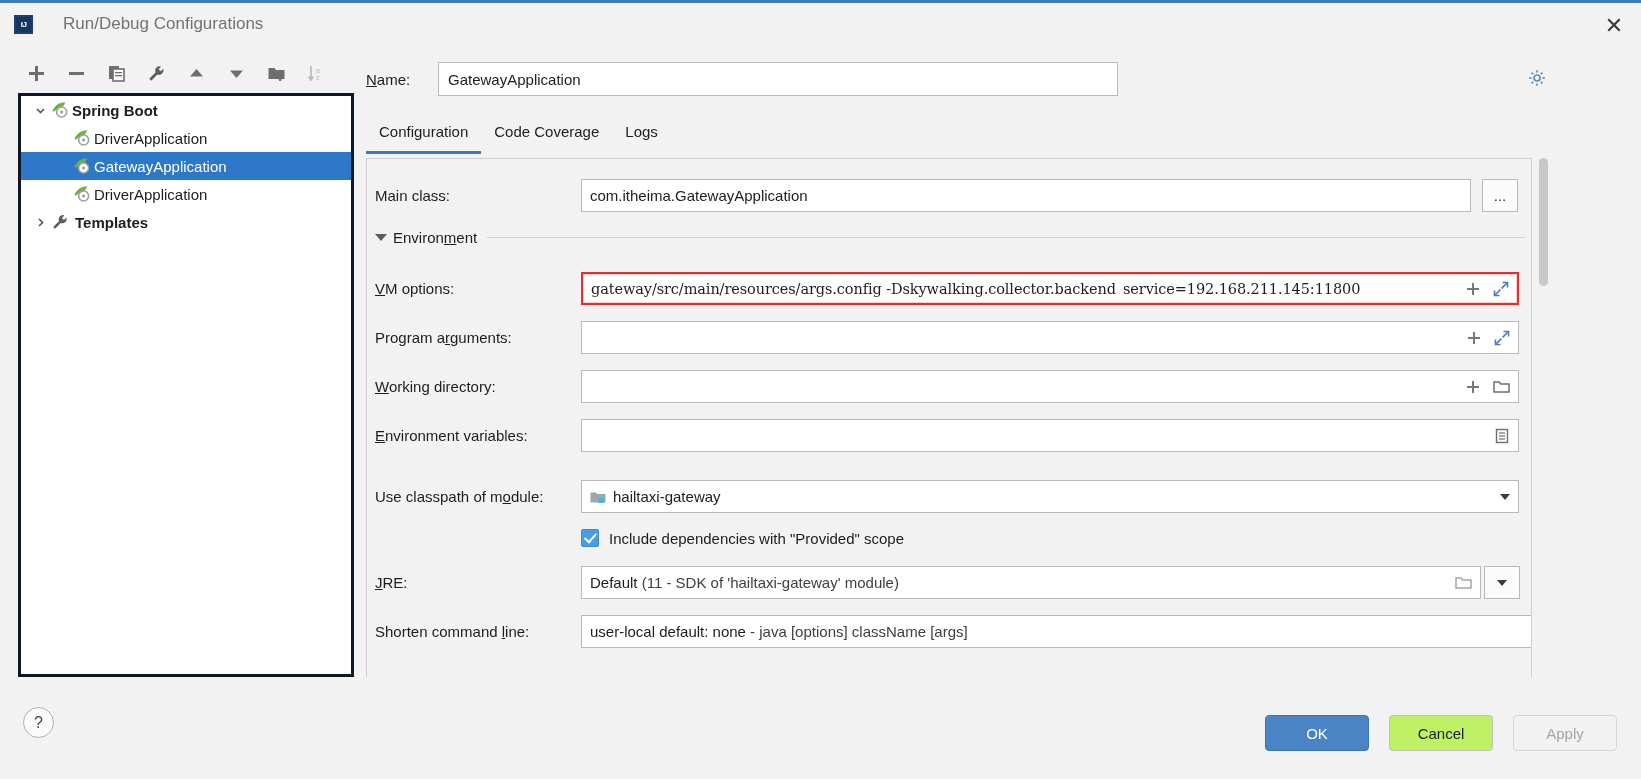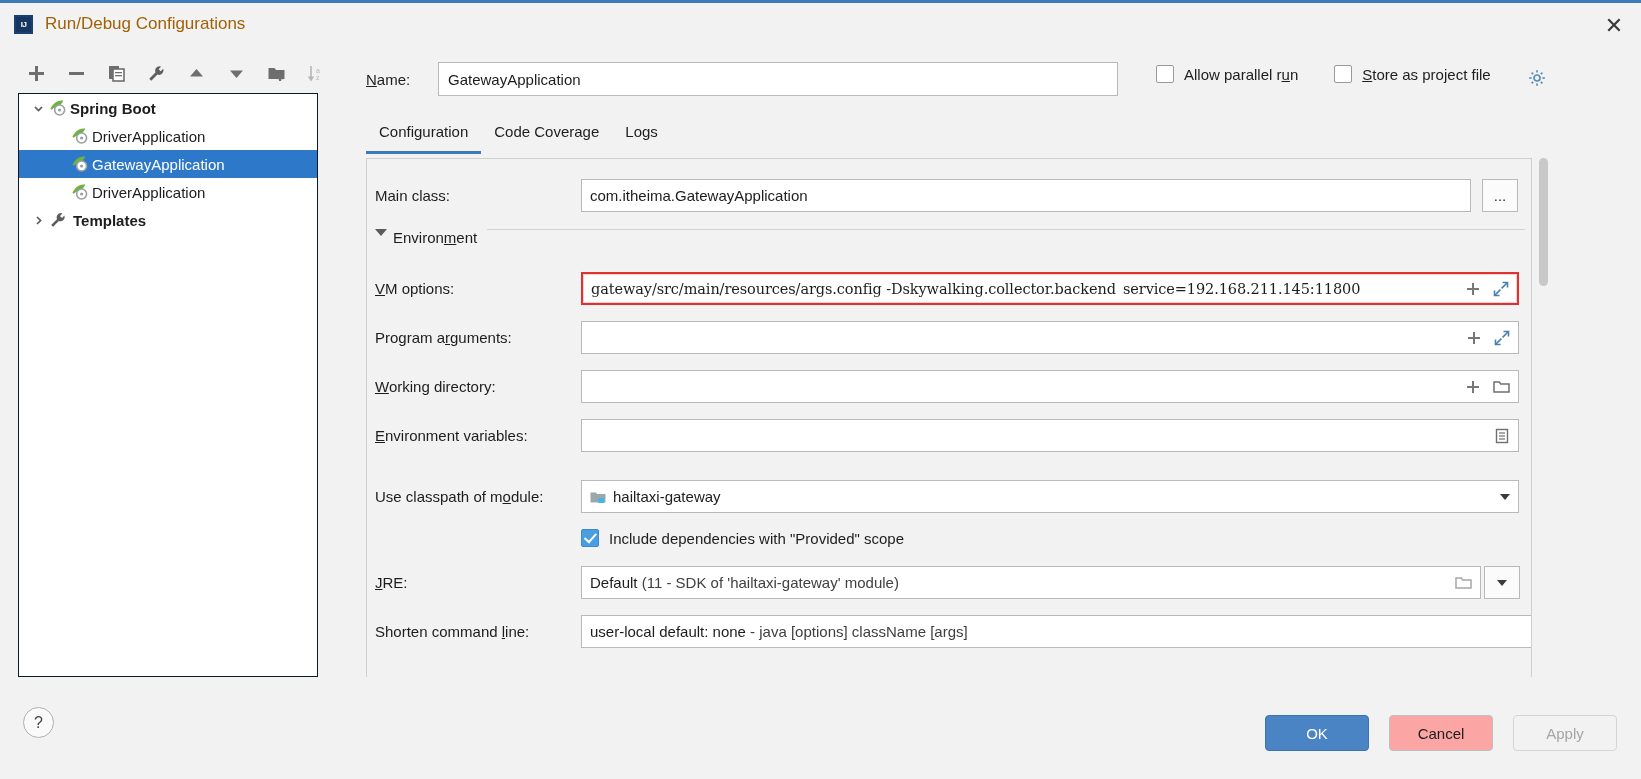--- a/index.html
+++ b/index.html
@@ -35,21 +35,21 @@
     margin-right: 12px;
   }
   .ij-logo::after {
     content: "IJ";
     position: absolute; inset: 0;
     background: #16355f; color: #fff;
     font-size: 8px; font-weight: bold;
     display: flex; align-items: center; justify-content: center;
     letter-spacing: -0.5px;
   }
-  .title-text { font-size: 17px; color: #a16207; }
+  .title-text { font-size: 17px; color: #737373; margin-left: 18px; }
   .close-btn {
     position: absolute; top: 0; right: 0;
     width: 54px; height: 44px;
     display: flex; align-items: center; justify-content: center;
     font-size: 22px; color: #3a3a3a; cursor: pointer;
     font-family: "DejaVu Sans", sans-serif;
   }
 
   
   .tree-toolbar {
@@ -60,23 +60,23 @@
   .tb-btn {
     width: 36px; height: 32px;
     display: flex; align-items: center; justify-content: center;
     cursor: pointer; color: #6e6e6e;
   }
   .tb-btn svg { display: block; }
 
   
   .tree-panel {
     position: absolute; left: 18px; top: 90px;
-    width: 300px; height: 584px;
+    width: 336px; height: 584px;
     background: #ffffff;
-    border: 1px solid #0f172a;
+    border: 3px solid #0f172a;
     overflow: hidden;
   }
   .tree-row {
     display: flex; align-items: center;
     height: 28px; padding-left: 8px;
     cursor: pointer; white-space: nowrap;
   }
   .tree-row.selected { background: #2d78c8; color: #ffffff; }
   .tw {
     width: 22px; flex: 0 0 22px;
@@ -195,21 +195,21 @@
   .fctl .txt { white-space: nowrap; overflow: hidden; flex: 1; }
   .ctl-icons {
     display: flex; align-items: center; gap: 12px;
     margin-left: 8px; color: #6f6f6f;
   }
   .ctl-icons .ic { cursor: pointer; display: flex; }
   .dim { color: #404040; }
 
   
   .section-hdr {
-    position: absolute; left: 8px; display: flex; align-items: flex-start;
+    position: absolute; left: 8px; display: flex; align-items: center;
     width: 1150px; cursor: pointer;
   }
   .section-hdr .cap { font-size: 15px; margin: 0 10px 0 6px; white-space: nowrap; }
   .section-hdr .rule { flex: 1; height: 1px; background: #d2d2d2; }
   .tri { width: 0; height: 0; border-left: 6px solid transparent; border-right: 6px solid transparent; border-top: 7px solid #5c5c5c; }
 
   
   .combo-arrow {
     width: 0; height: 0;
     border-left: 5px solid transparent; border-right: 5px solid transparent;
@@ -239,21 +239,21 @@
   }
 
   
   .btnbar {
     position: absolute; bottom: 28px; right: 24px;
     display: flex; align-items: center; gap: 20px;
   }
   .btn {
     height: 36px; min-width: 104px;
     border-radius: 4px; border: 1px solid #bfbfbf;
-    background: #fca5a5; color: #1d1d1d;
+    background: #bef264; color: #1d1d1d;
     font-size: 15px; cursor: pointer;
     display: flex; align-items: center; justify-content: center;
     font-family: "Liberation Sans", sans-serif;
   }
   .btn.primary {
     background: #4a84c4; border-color: #3b74b2; color: #fff;
     min-width: 104px;
   }
   .btn.disabled { color: #a5a5a5; background: #f2f2f2; border-color: #d5d5d5; cursor: default; }
   .mn { text-decoration: underline; }
@@ -389,30 +389,20 @@
 
   <div class="help-btn">?</div>
 
   <div class="right-pane">
 
     <div class="name-row">
       <div class="name-label"><span class="mn">N</span>ame:</div>
       <input class="name-input" type="text" value="GatewayApplication" style="">
     </div>
 
-    <div class="topright-checks">
-      <div class="cb-row">
-        <span class="cb"></span>
-        <span class="cb-text">Allow parallel r<span class="mn">u</span>n</span>
-      </div>
-      <div class="cb-row">
-        <span class="cb"></span>
-        <span class="cb-text"><span class="mn">S</span>tore as project file</span>
-      </div>
-    </div>
     <div class="gear-small">
       <svg width="18" height="18" viewBox="0 0 18 18">
         <circle cx="9" cy="9" r="3" fill="none" stroke="#5a8fb5" stroke-width="1.7"></circle>
         <g stroke="#5a8fb5" stroke-width="1.7">
           <line x1="9" y1="1.2" x2="9" y2="3.6"></line>
             <line x1="9" y1="14.4" x2="9" y2="16.8"></line>
           <line x1="1.2" y1="9" x2="3.6" y2="9"></line>
             <line x1="14.4" y1="9" x2="16.8" y2="9"></line>
           <line x1="3.6" y1="3.6" x2="5.2" y2="5.2"></line>
             <line x1="12.8" y1="12.8" x2="14.4" y2="14.4"></line>

